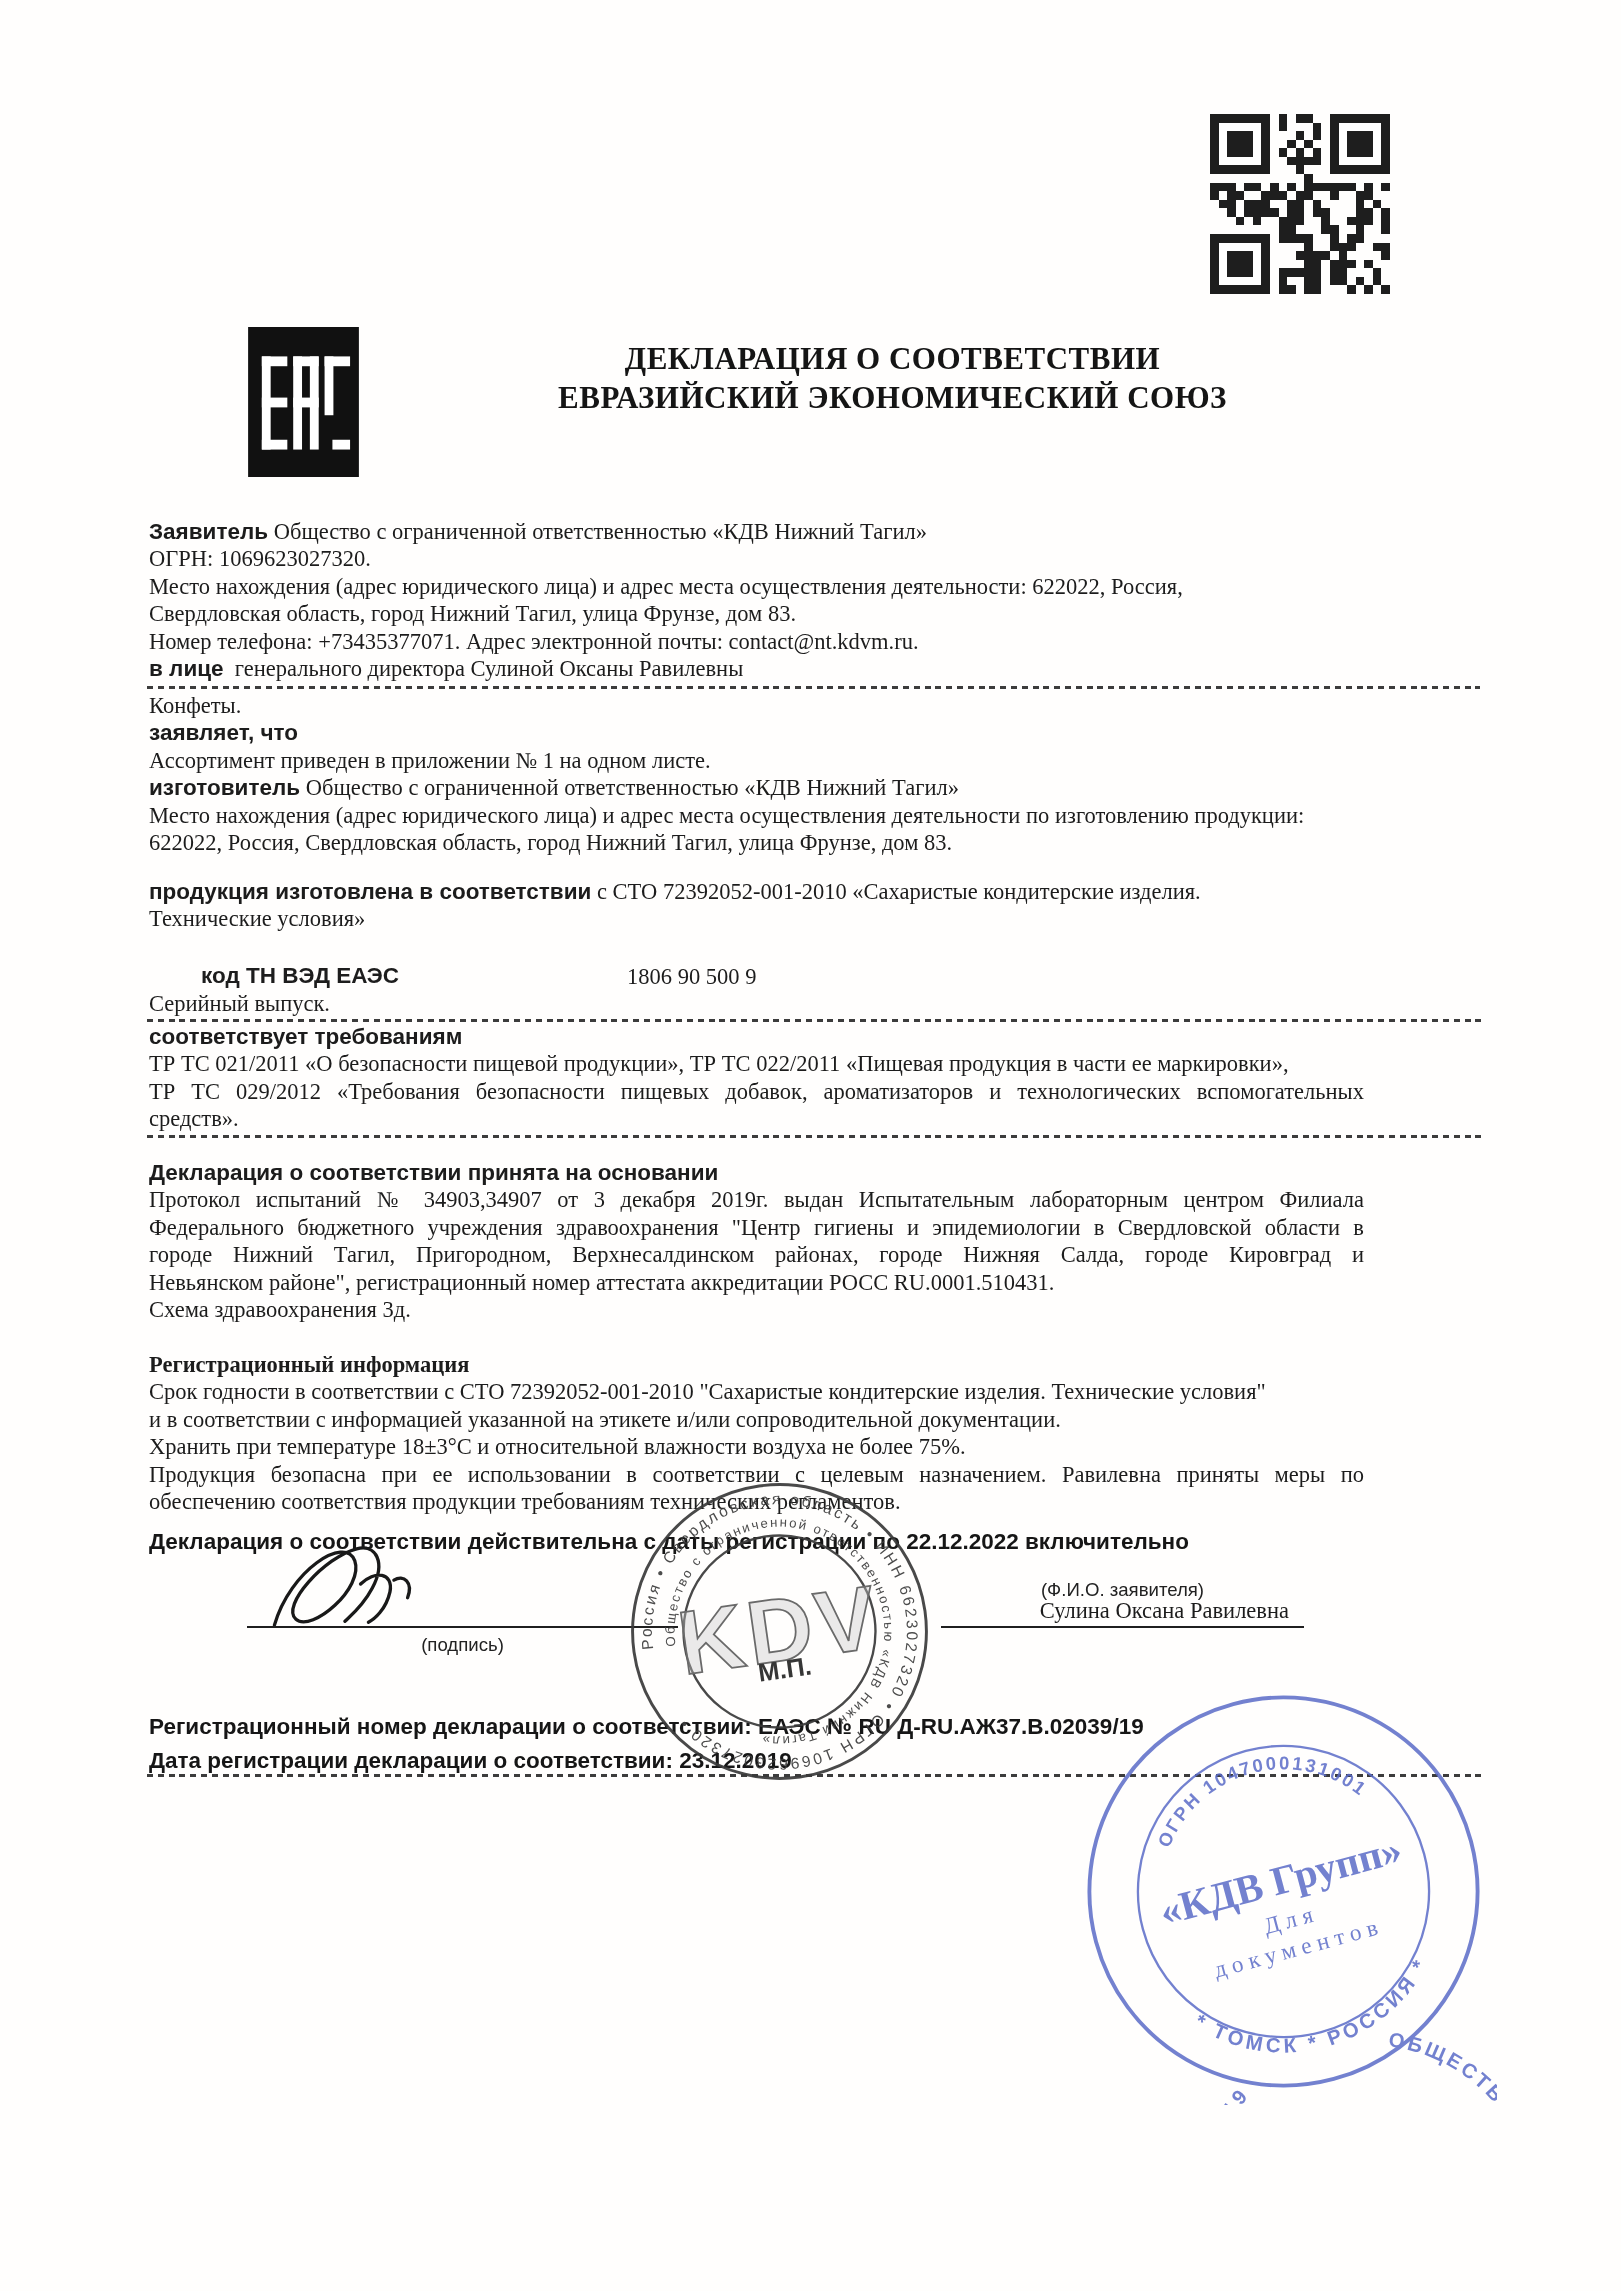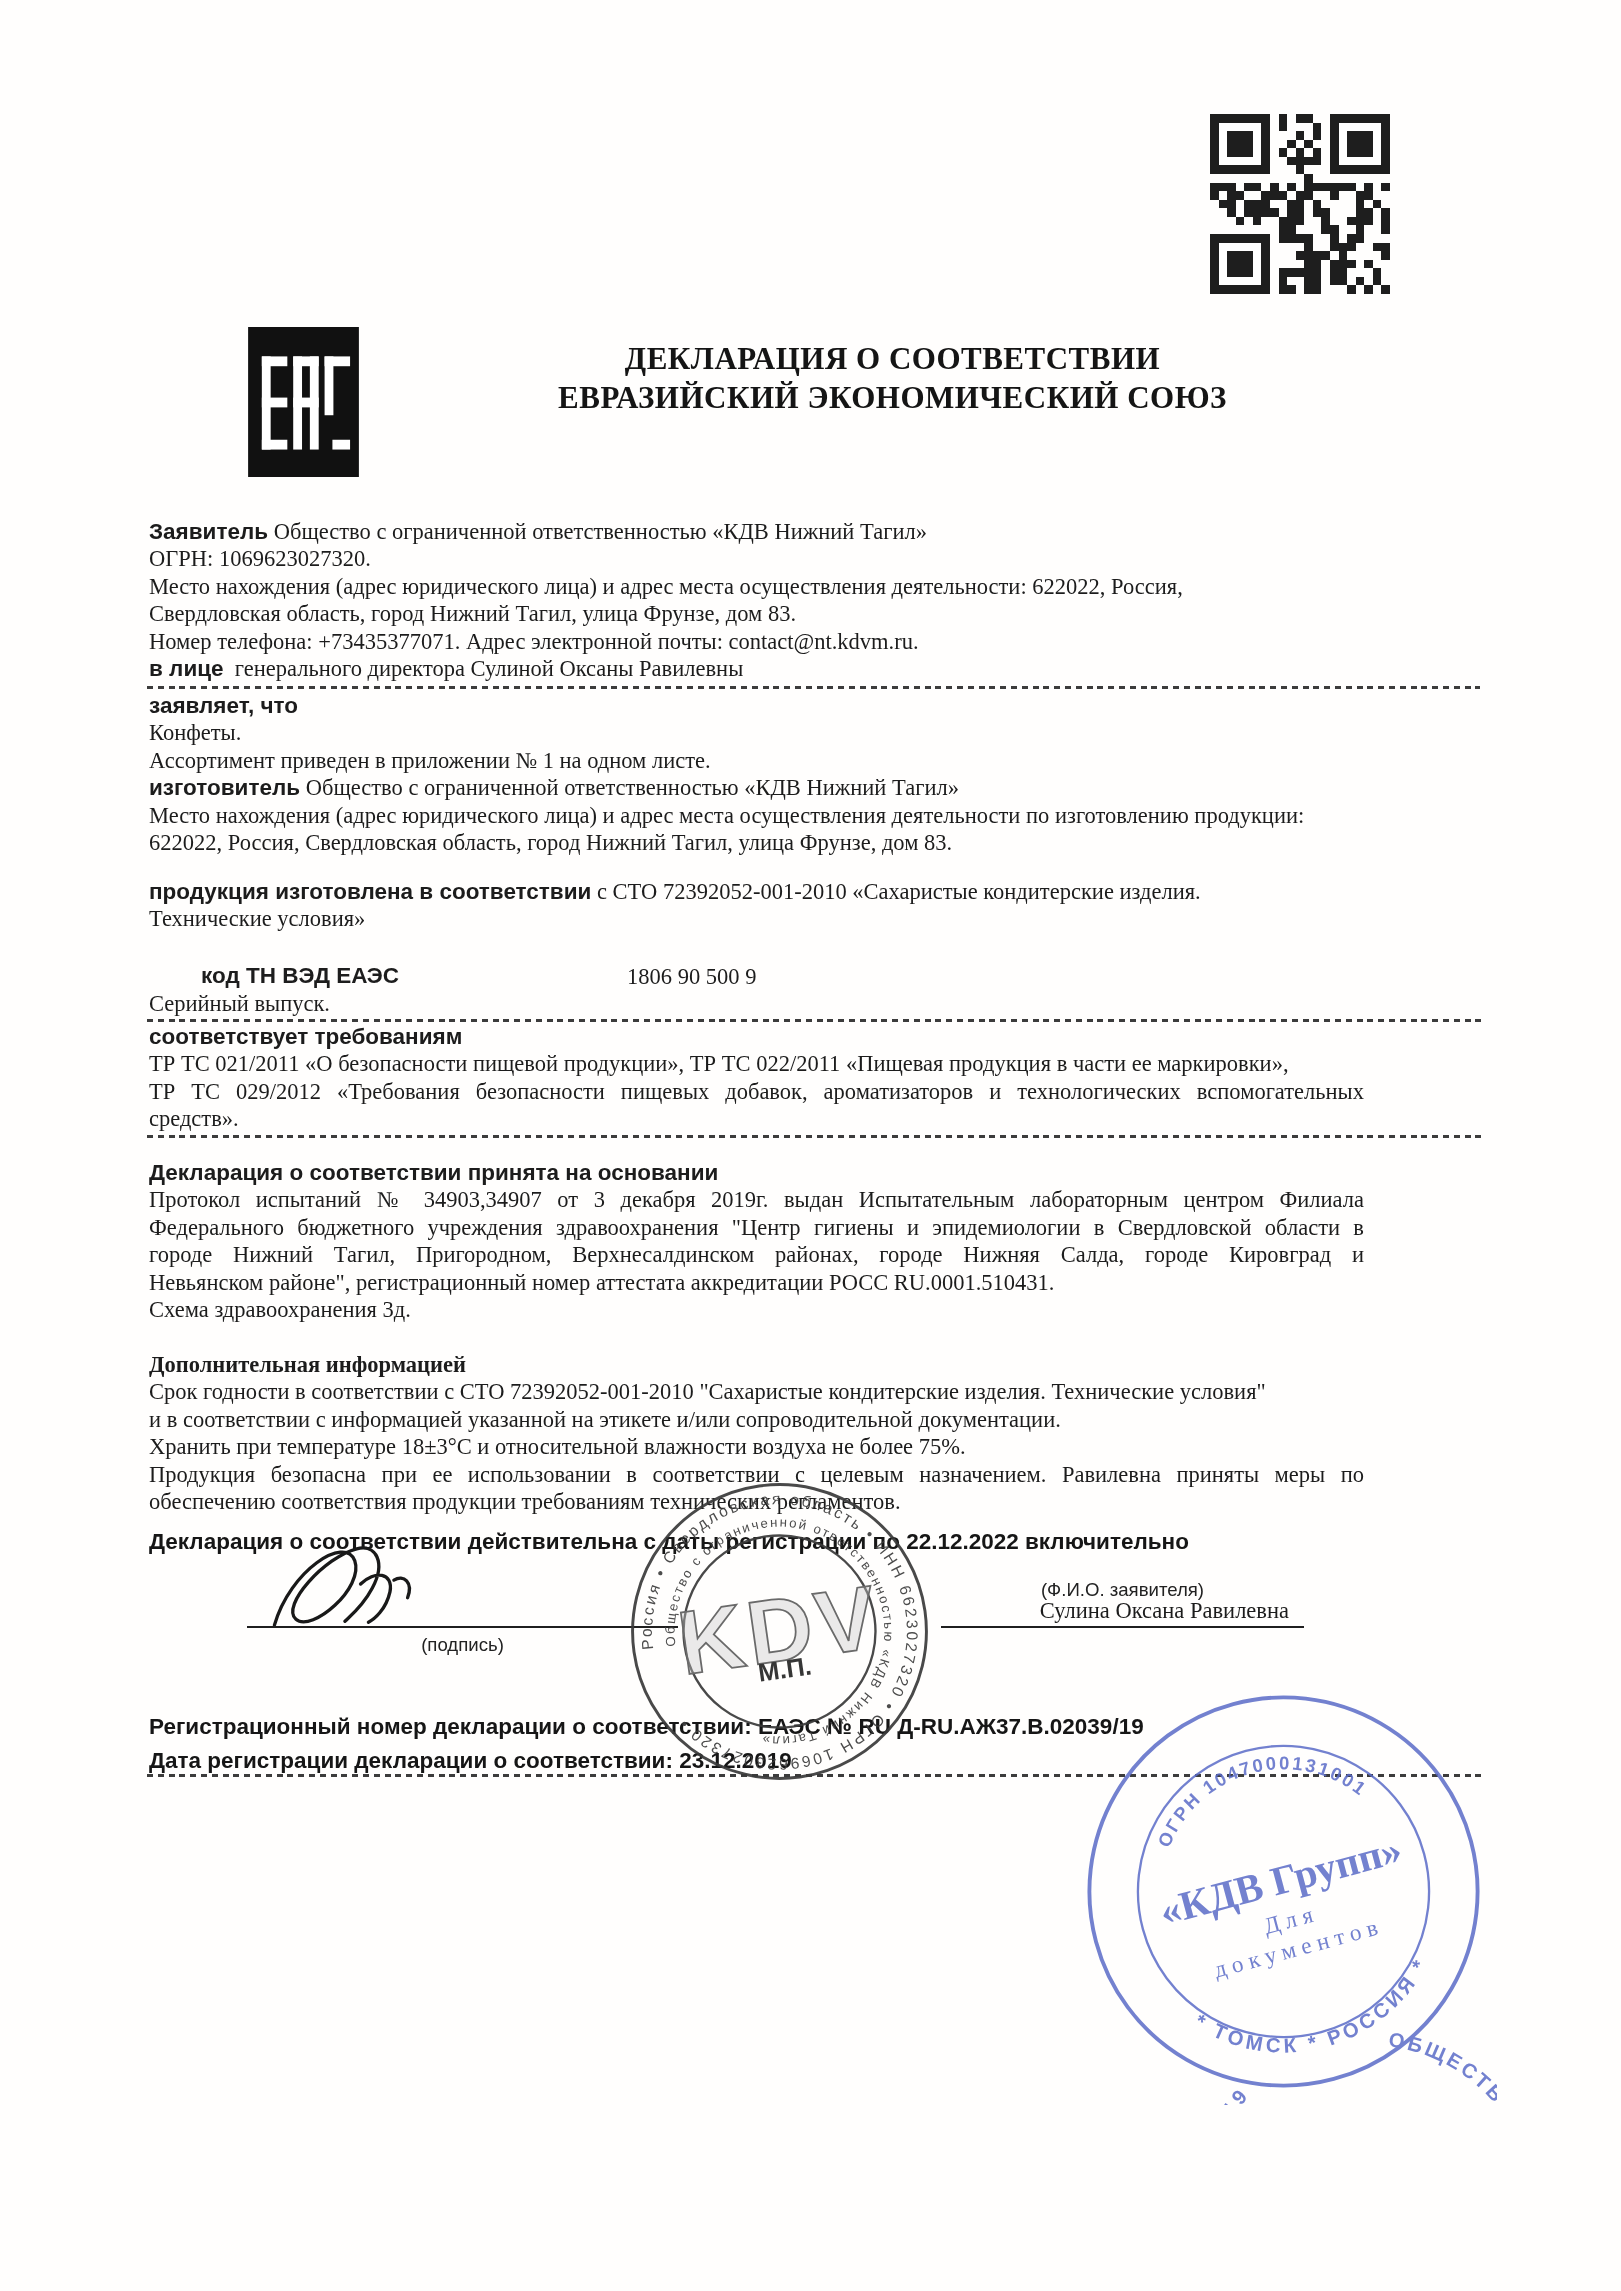--- a/index.html
+++ b/index.html
@@ -196,22 +196,22 @@
     <div class="ln"><span class="lbl">Заявитель</span> <span>Общество с ограниченной ответственностью «КДВ Нижний Тагил»</span></div>
     <div class="ln">ОГРН: 1069623027320.</div>
     <div class="ln">Место нахождения (адрес юридического лица) и адрес места осуществления деятельности: 622022, Россия,</div>
     <div class="ln">Свердловская область, город Нижний Тагил, улица Фрунзе, дом 83.</div>
     <div class="ln">Номер телефона: +73435377071. Адрес электронной почты: contact@nt.kdvm.ru.</div>
     <div class="ln"><span class="lbl">в лице</span>&nbsp; <span>генерального директора Сулиной Оксаны Равилевны</span></div>
   </div>
   <div class="dashline" style="left:147px;top:686px;width:1333px"></div>
 
   <div class="p" style="top:692px">
+    <div class="ln">Конфеты.</div>
     <div class="ln lbl">заявляет, что</div>
-    <div class="ln">Конфеты.</div>
     <div class="ln">Ассортимент приведен в приложении № 1 на одном листе.</div>
     <div class="ln"><span class="lbl">изготовитель</span> <span>Общество с ограниченной ответственностью «КДВ Нижний Тагил»</span></div>
     <div class="ln">Место нахождения (адрес юридического лица) и адрес места осуществления деятельности по изготовлению продукции:</div>
     <div class="ln">622022, Россия, Свердловская область, город Нижний Тагил, улица Фрунзе, дом 83.</div>
   </div>
 
   <div class="p" style="top:878px">
     <div class="ln"><span class="lbl">продукция изготовлена в соответствии</span> <span>с СТО 72392052-001-2010 «Сахаристые кондитерские изделия.</span></div>
     <div class="ln">Технические условия»</div>
   </div>
@@ -232,21 +232,21 @@
   <div class="p" style="top:1159px">
     <div class="ln lbl">Декларация о соответствии принята на основании</div>
     <div class="j">Протокол испытаний № 34903,34907 от 3 декабря 2019г. выдан Испытательным лабораторным центром Филиала</div>
     <div class="j">Федерального бюджетного учреждения здравоохранения "Центр гигиены и эпидемиологии в Свердловской области в</div>
     <div class="j">городе Нижний Тагил, Пригородном, Верхнесалдинском районах, городе Нижняя Салда, городе Кировград и</div>
     <div class="ln">Невьянском районе", регистрационный номер аттестата аккредитации  РОСС RU.0001.510431.</div>
     <div class="ln">Схема здравоохранения 3д.</div>
   </div>
 
   <div class="p" style="top:1351px">
-    <div class="ln" style="font-weight:bold">Дополнительная информацией</div>
+    <div class="ln" style="font-weight:bold">Регистрационный информация</div>
     <div class="ln">Срок годности в соответствии с  СТО 72392052-001-2010 "Сахаристые кондитерские изделия. Технические условия"</div>
     <div class="ln">и в соответствии с информацией указанной на этикете и/или сопроводительной документации.</div>
     <div class="ln">Хранить при температуре 18±3°С и относительной влажности воздуха не более 75%.</div>
     <div class="j">Продукция безопасна при ее использовании в соответствии с целевым назначением. Равилевна приняты меры по</div>
     <div class="ln">обеспечению соответствия продукции требованиям технических регламентов.</div>
   </div>
 
   <div class="bigbold" style="top:1527px;width:1274px">Декларация о соответствии действительна с даты регистрации по 22.12.2022 включительно</div>
 
   <svg class="abs" style="left:247px;top:1531px;width:235px;height:110px" viewBox="0 0 240 112">

